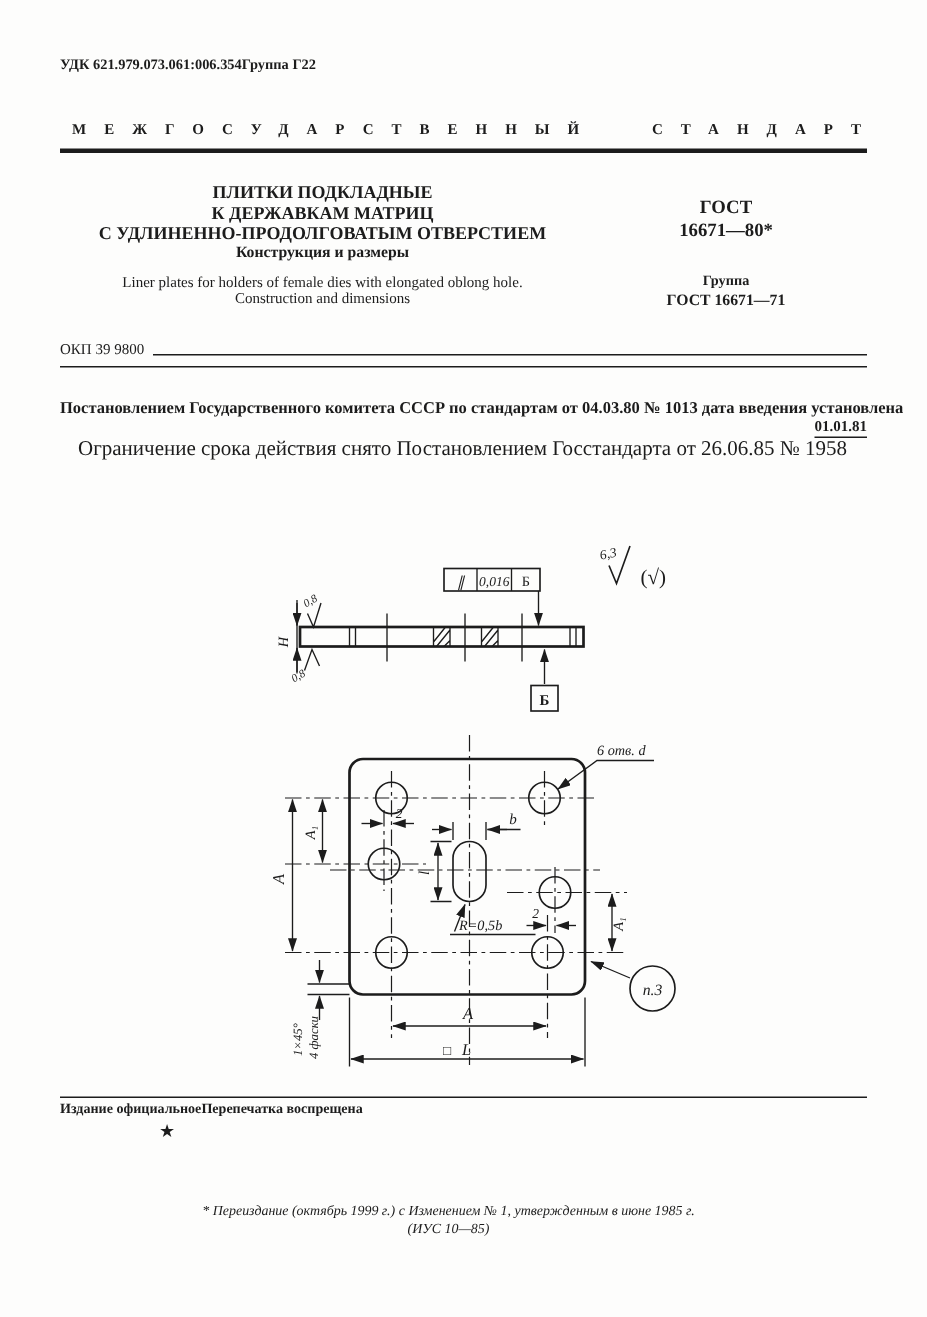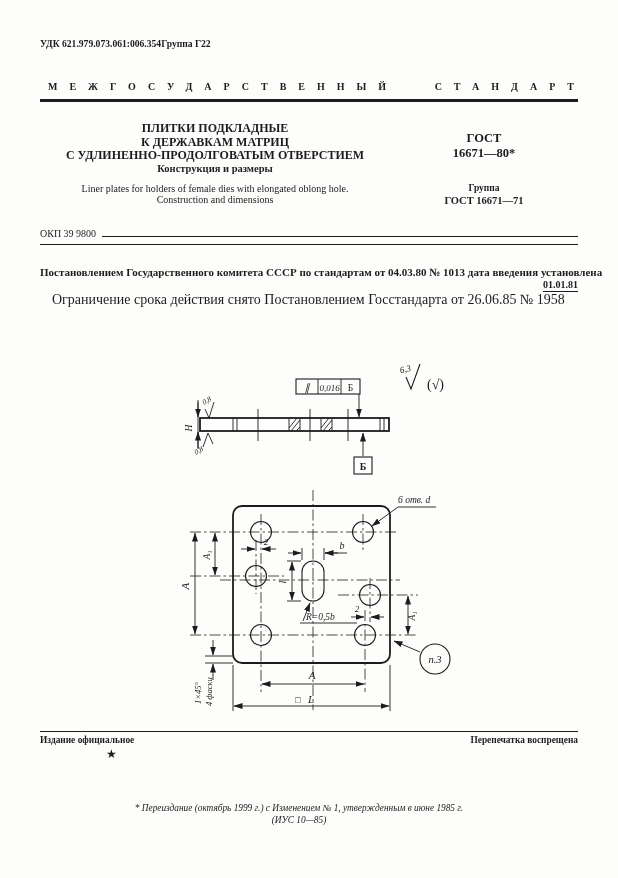--- a/index.html
+++ b/index.html
@@ -26,21 +26,21 @@
   .full-rule{left:40px;right:40px;top:244px;border-top:1.3px solid #1c1c1c;}
   .decree1{left:40px;right:40px;top:266px;font-weight:bold;font-size:11px;
            text-align:justify;text-align-last:justify;white-space:nowrap;}
   .eff-date{right:40px;top:279px;font-weight:bold;font-size:10px;
            border-bottom:1.2px solid #1c1c1c;padding-bottom:1px;}
   .decree2{left:40px;right:40px;top:292px;font-weight:normal;font-size:14px;margin-left:12px;}
   .para1{left:40px;right:40px;top:327px;font-size:10.8px;line-height:14px;
          text-align:justify;text-indent:26px;margin:0;}
   .drawing{left:0;top:358px;}
   .footer-rule{left:40px;right:40px;top:731px;border-top:1.2px solid #1c1c1c;}
-  .footer-row{left:40px;right:40px;top:735px;display:flex;justify-content:space-between;
+  .footer-row{left:40px;right:40px;top:735px;display:flex;justify-content:flex-start;
            font-weight:bold;font-size:9.4px;}
   .star{left:106px;top:747px;font-size:12px;}
   .note{left:60px;right:80px;top:755px;text-align:center;font-style:italic;
         font-size:9.3px;line-height:11.5px;margin-top:48px;}
   .copyright{right:40px;top:786px;text-align:right;font-size:10.5px;line-height:12.5px;}
   
   .ln{stroke:#1c1c1c;stroke-width:1.1;fill:none;}
   .thick{stroke-width:1.8;}
   .thin{stroke-width:0.9;}
   .cl{stroke:#1c1c1c;stroke-width:0.8;fill:none;stroke-dasharray:11 3 2.5 3;}

